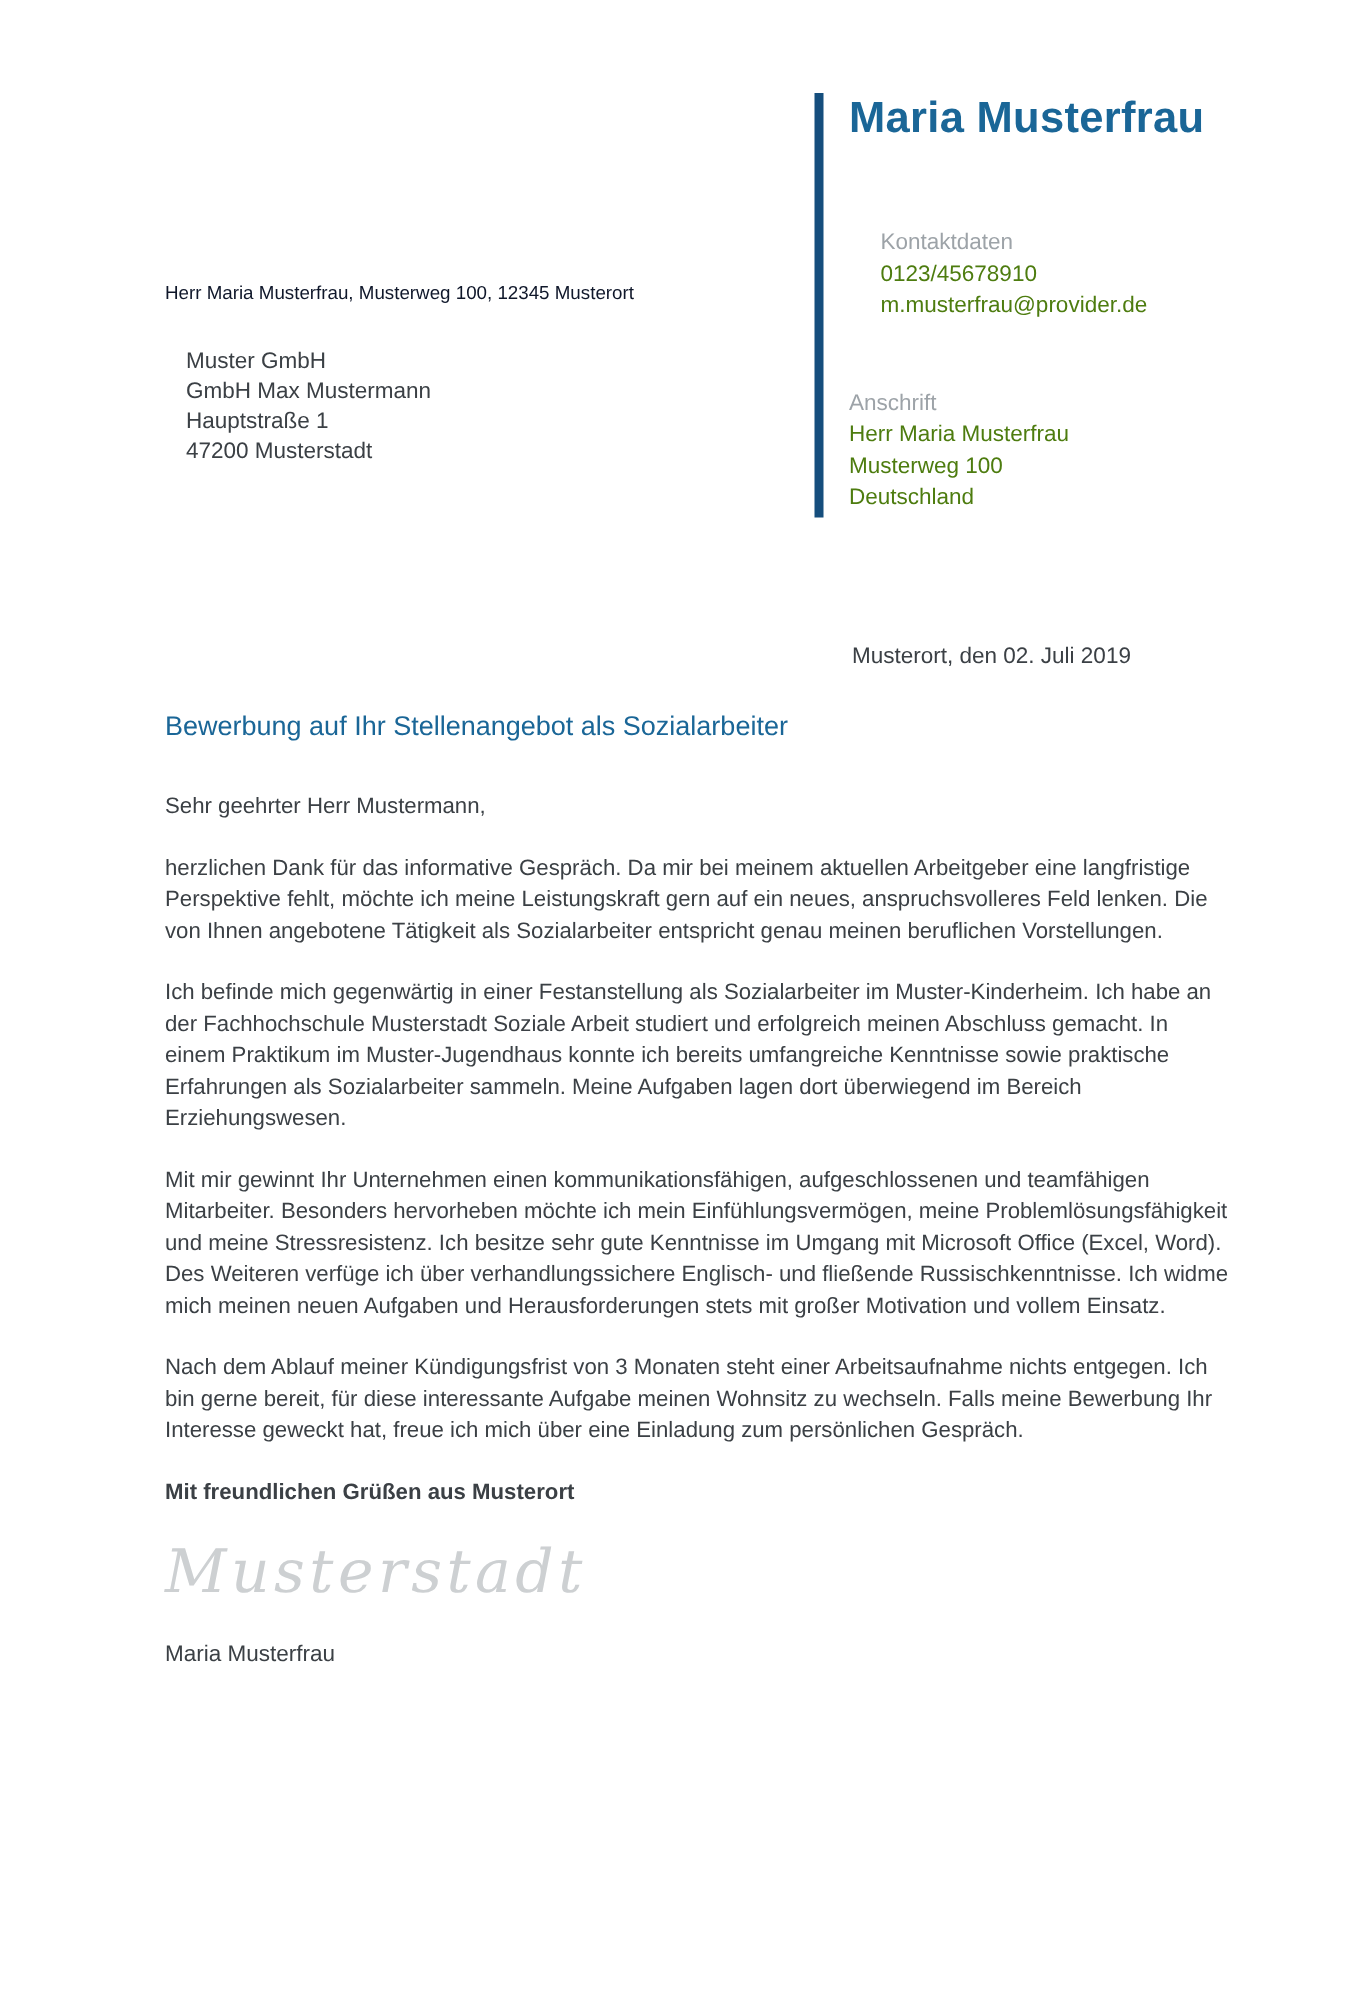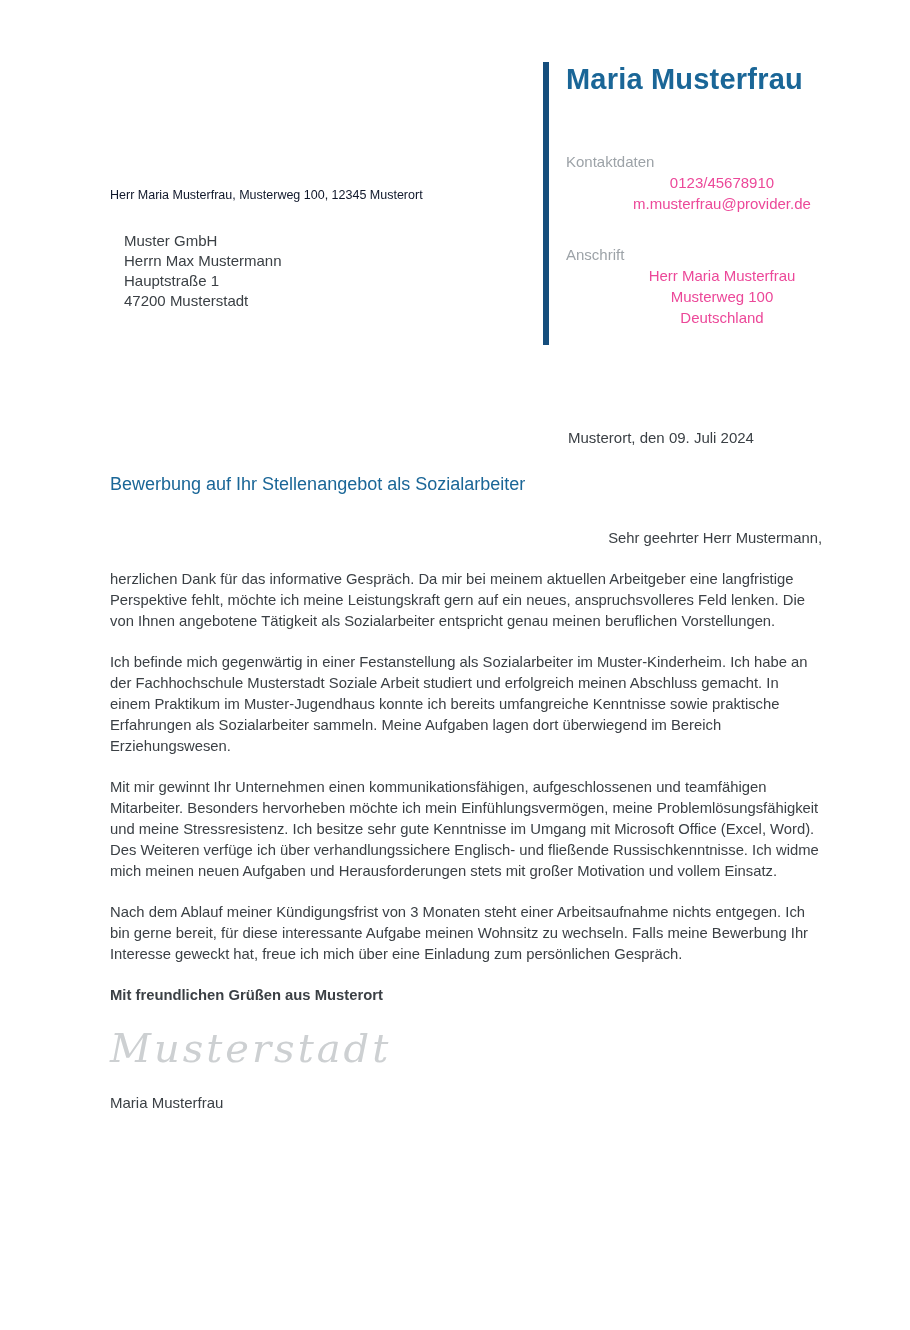--- a/index.html
+++ b/index.html
@@ -31,27 +31,26 @@
     font-weight: 700;
     line-height: 1.18;
     letter-spacing: 0.2px;
   }
   .group-label {
     color: #9da3a8;
     font-size: 15px;
     line-height: 20px;
   }
   .group-value {
-    color: #ec4899;
+    color: #4d7c0f;
     font-size: 15px;
     line-height: 21px;
-    text-align: center;
   }
-  .contact-group { margin-top: 56px; }
-  .address-group { margin-top: 31px; }
+  .contact-group { margin-top: 56px; margin-left: 21px; }
+  .address-group { margin-top: 45px; }
 
   
   .sender-line {
     position: absolute;
     left: 110px;
     top: 188px;
     font-size: 12.5px;
     color: #0f172a;
   }
   .recipient {
@@ -80,21 +79,21 @@
 
   .letter-body {
     position: absolute;
     left: 110px;
     top: 528px;
     width: 712px;
     font-size: 14.8px;
     line-height: 21px;
   }
   .letter-body p { margin: 0 0 20px 0; }
-  .salutation { margin-bottom: 19px; text-align: right; }
+  .salutation { margin-bottom: 19px; }
   .closing { margin-top: 6px; font-weight: bold; }
 
   .signature {
     margin-top: 16px;
     font-family: "DejaVu Serif", "Liberation Serif", serif;
     font-style: italic;
     font-size: 40px;
     letter-spacing: 3px;
     color: #cdd0d2;
     line-height: 1.1;
@@ -121,26 +120,26 @@
     <div class="group-value">Herr Maria Musterfrau</div>
     <div class="group-value">Musterweg 100</div>
     <div class="group-value">Deutschland</div>
   </div>
 </div>
 
 <div class="sender-line">Herr Maria Musterfrau, Musterweg 100, 12345 Musterort</div>
 
 <div class="recipient">
   <div>Muster GmbH</div>
-  <div>Herrn Max Mustermann</div>
+  <div>GmbH Max Mustermann</div>
   <div>Hauptstraße 1</div>
   <div>47200 Musterstadt</div>
 </div>
 
-<div class="date-line">Musterort, den 09. Juli 2024</div>
+<div class="date-line">Musterort, den 02. Juli 2019</div>
 
 <div class="subject">Bewerbung auf Ihr Stellenangebot als Sozialarbeiter</div>
 
 <div class="letter-body">
   <p class="salutation">Sehr geehrter Herr Mustermann,</p>
   <p>herzlichen Dank für das informative Gespräch. Da mir bei meinem aktuellen Arbeitgeber eine langfristige Perspektive fehlt, möchte ich meine Leistungskraft gern auf ein neues, anspruchsvolleres Feld lenken. Die von Ihnen angebotene Tätigkeit als Sozialarbeiter entspricht genau meinen beruflichen Vorstellungen.</p>
   <p>Ich befinde mich gegenwärtig in einer Festanstellung als Sozialarbeiter im Muster-Kinderheim. Ich habe an der Fachhochschule Musterstadt Soziale Arbeit studiert und erfolgreich meinen Abschluss gemacht. In einem Praktikum im Muster-Jugendhaus konnte ich bereits umfangreiche Kenntnisse sowie praktische Erfahrungen als Sozialarbeiter sammeln. Meine Aufgaben lagen dort überwiegend im Bereich Erziehungswesen.</p>
   <p>Mit mir gewinnt Ihr Unternehmen einen kommunikationsfähigen, aufgeschlossenen und teamfähigen Mitarbeiter. Besonders hervorheben möchte ich mein Einfühlungsvermögen, meine Problemlösungsfähigkeit und meine Stressresistenz. Ich besitze sehr gute Kenntnisse im Umgang mit Microsoft Office (Excel, Word). Des Weiteren verfüge ich über verhandlungssichere Englisch- und fließende Russischkenntnisse. Ich widme mich meinen neuen Aufgaben und Herausforderungen stets mit großer Motivation und vollem Einsatz.</p>
   <p>Nach dem Ablauf meiner Kündigungsfrist von 3 Monaten steht einer Arbeitsaufnahme nichts entgegen. Ich bin gerne bereit, für diese interessante Aufgabe meinen Wohnsitz zu wechseln. Falls meine Bewerbung Ihr Interesse geweckt hat, freue ich mich über eine Einladung zum persönlichen Gespräch.</p>
   <p class="closing">Mit freundlichen Grüßen aus Musterort</p>

